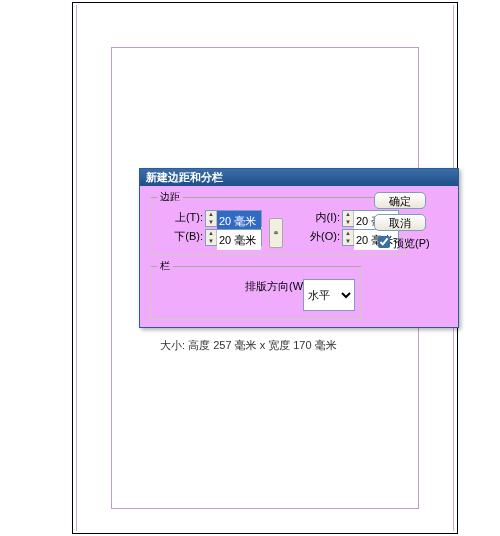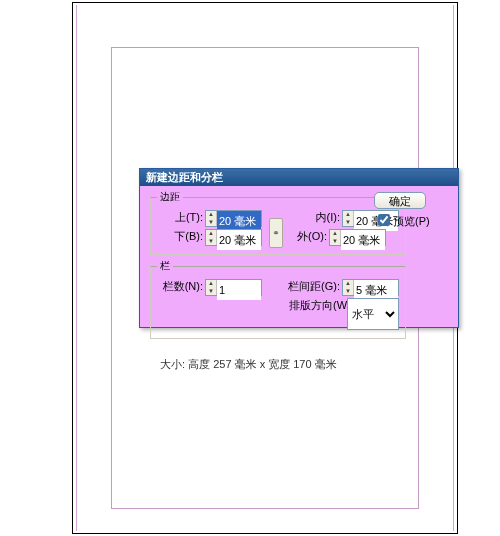--- a/index.html
+++ b/index.html
@@ -63,64 +63,47 @@
       </div>
       <div class="row">
         <span class="lbl">下(B):</span>
         <span class="numwrap">
           <span class="spin">
               <div>▲</div>
               <div>▼</div>
             </span>
           <input value="20 毫米" style="">
         </span>
-        <span class="lbl2" style="margin-left:9px">外(O):</span>
+        <span class="lbl2" style="margin-left:22px">外(O):</span>
         <span class="numwrap">
           <span class="spin">
               <div>▲</div>
               <div>▼</div>
             </span>
           <input value="20 毫米" style="">
         </span>
       </div>
     </fieldset>
 
     <fieldset>
       <legend>栏</legend>
       <div class="row">
-        <span class="lbl">栏数(N):</span>
-        <span class="numwrap">
-          <span class="spin">
-              <div>▲</div>
-              <div>▼</div>
-            </span>
-          <input value="1" style="">
-        </span>
-        <span class="lbl2" style="margin-left:22px">栏间距(G):</span>
-        <span class="numwrap">
-          <span class="spin">
-              <div>▲</div>
-              <div>▼</div>
-            </span>
-          <input value="5 毫米" style="">
-        </span>
-      </div>
-      <div class="row">
         <span style="flex:1"></span>
         <span class="lbl2">排版方向(W):</span>
         <select class="sel">
           <option>水平</option>
         </select>
       </div>
     </fieldset>
 
     <div class="size">大小: 高度 257 毫米 x 宽度 170 毫米</div>
 
     <div class="right">
       <button class="btn">确定</button>
+      <button class="btn">取消</button>
       <label class="chk">
         <input type="checkbox" checked="" style="">
         <span>预览(P)</span>
       </label>
     </div>
 
   </div>
 </div>
 
 </body></html>

